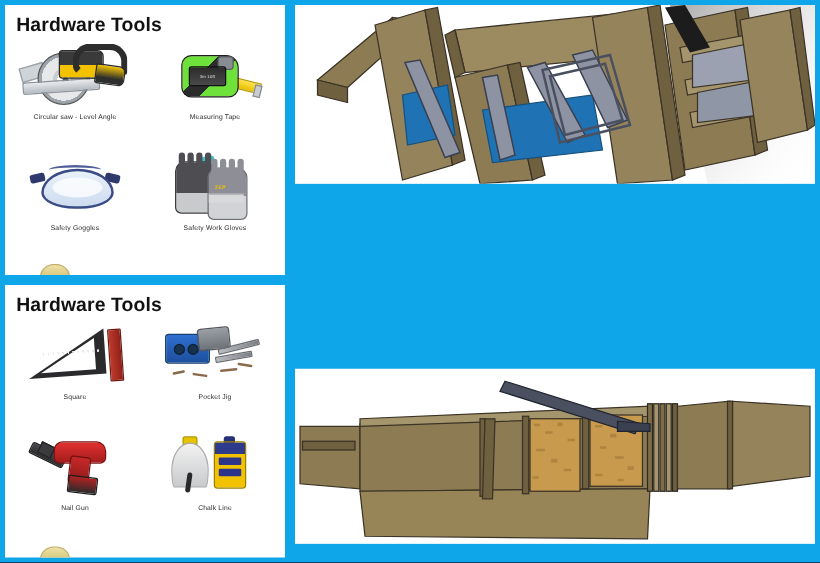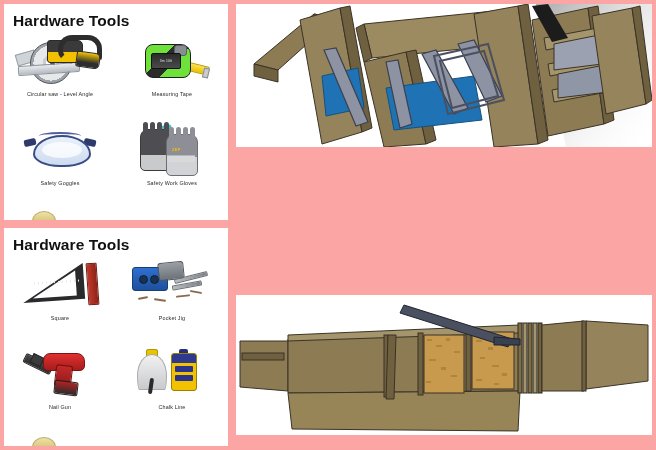--- a/index.html
+++ b/index.html
@@ -3,21 +3,21 @@
 <meta charset="utf-8">
 <title>Hardware Tools Collage</title>
 <style>
   html,body{margin:0;padding:0;background:#000;}
   body{
     width:656px;height:450px;overflow:hidden;
     font-family:"Liberation Sans", sans-serif;
     background:#000;
   }
   .collage{
-    position:relative;width:656px;height:450px;background:#fca5a5;
+    position:relative;width:656px;height:450px;background:#0ea5e9;
   }
 
   
   .panel{
     position:absolute;background:#ffffff;overflow:hidden;
     box-sizing:border-box;
   }
 
   
   .tools-panel{ }

